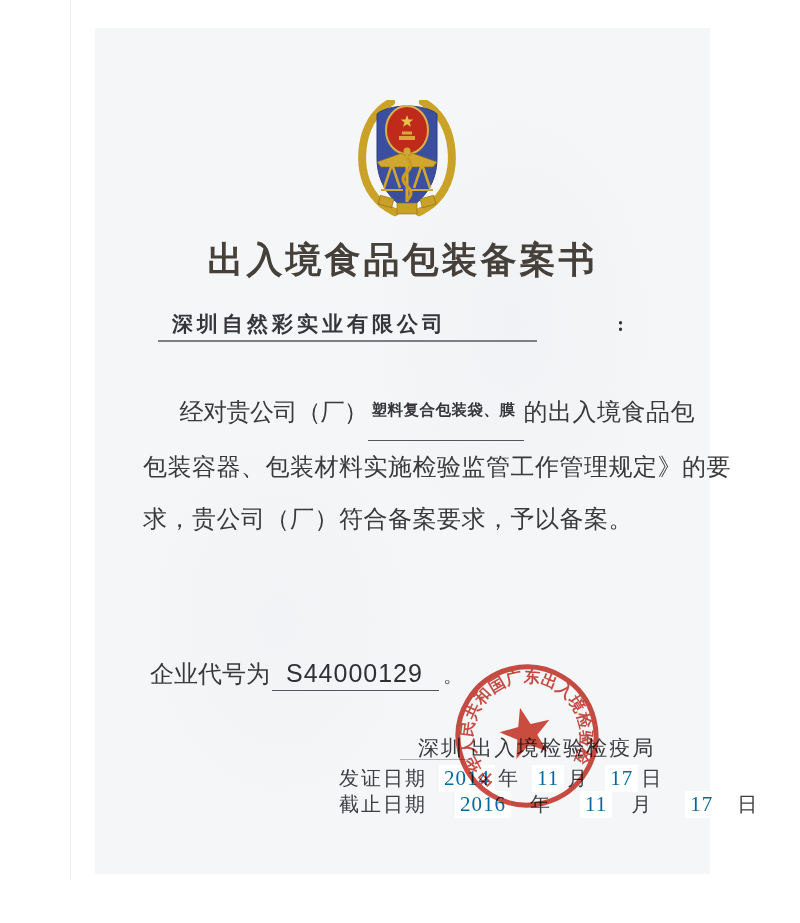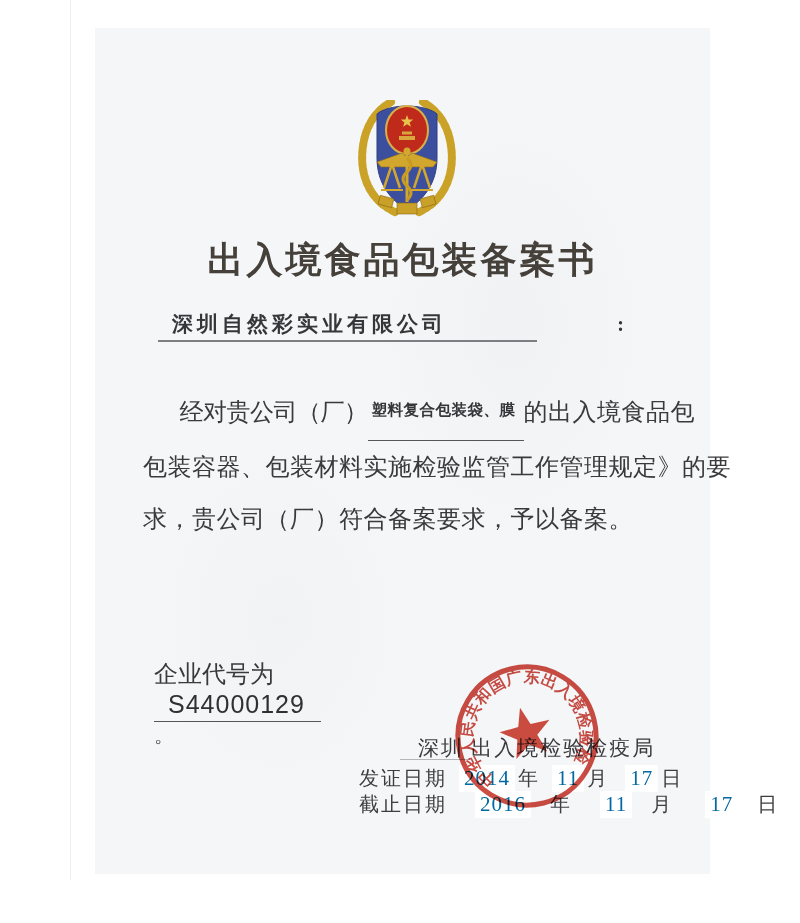--- a/index.html
+++ b/index.html
@@ -31,33 +31,33 @@
   }
   .pline{white-space:nowrap;}
   .pline1{display:flex;align-items:center;white-space:nowrap;}
   .p-indent{display:inline-block;width:47px;}
   .p-lead{letter-spacing:-0.5px;}
   .p-product{
     font-size:15.5px;font-weight:700;letter-spacing:.5px;color:#36363a;
     border-bottom:1.5px solid #55555c;padding:0 8px 3px 4px;white-space:nowrap;
   }
   .code-line{position:absolute;left:55px;top:630px;display:flex;align-items:baseline;white-space:nowrap;
-    font-size:24px;color:#3a3a3c;font-weight:500;flex-direction:column;}
+    font-size:24px;color:#3a3a3c;font-weight:500;}
   .code-value{
     font-family:Liberation Sans, sans-serif;font-size:25px;letter-spacing:1px;color:#303034;
     border-bottom:1.5px solid #55555c;padding:0 16px 2px 14px;margin-left:2px;font-weight:500;
   }
   .code-period{margin-left:4px;font-size:20px;}
   .org-line{
     position:absolute;left:310px;top:706px;font-size:21px;letter-spacing:2px;
     color:#3b3b3f;font-weight:500;white-space:pre;margin-left:13px;
   }
   .org-underline{position:absolute;left:305px;top:731px;width:70px;height:1px;background:#9a9aa0;opacity:.7;}
   .date-row{
-    position:absolute;left:264px;display:flex;align-items:baseline;white-space:nowrap;
+    position:absolute;left:244px;display:flex;align-items:baseline;white-space:nowrap;
     font-size:20px;color:#3e3e42;font-weight:500;justify-content:space-between;
   }
   .date-row.r1{top:737px;}
   .date-row.r2{top:763px;gap:16px;}
   .d-label{letter-spacing:2px;width:100px;}
   .d-num{font-family:"Liberation Serif", serif;font-size:21px;color:#0369a1;background:#ffffff;
     padding:1px 5px;letter-spacing:1px;}
   .d-unit{margin:0 2px 0 3px;}
   .d-gap-m{margin-left:12px;}
   .d-gap-d{margin-left:16px;}

